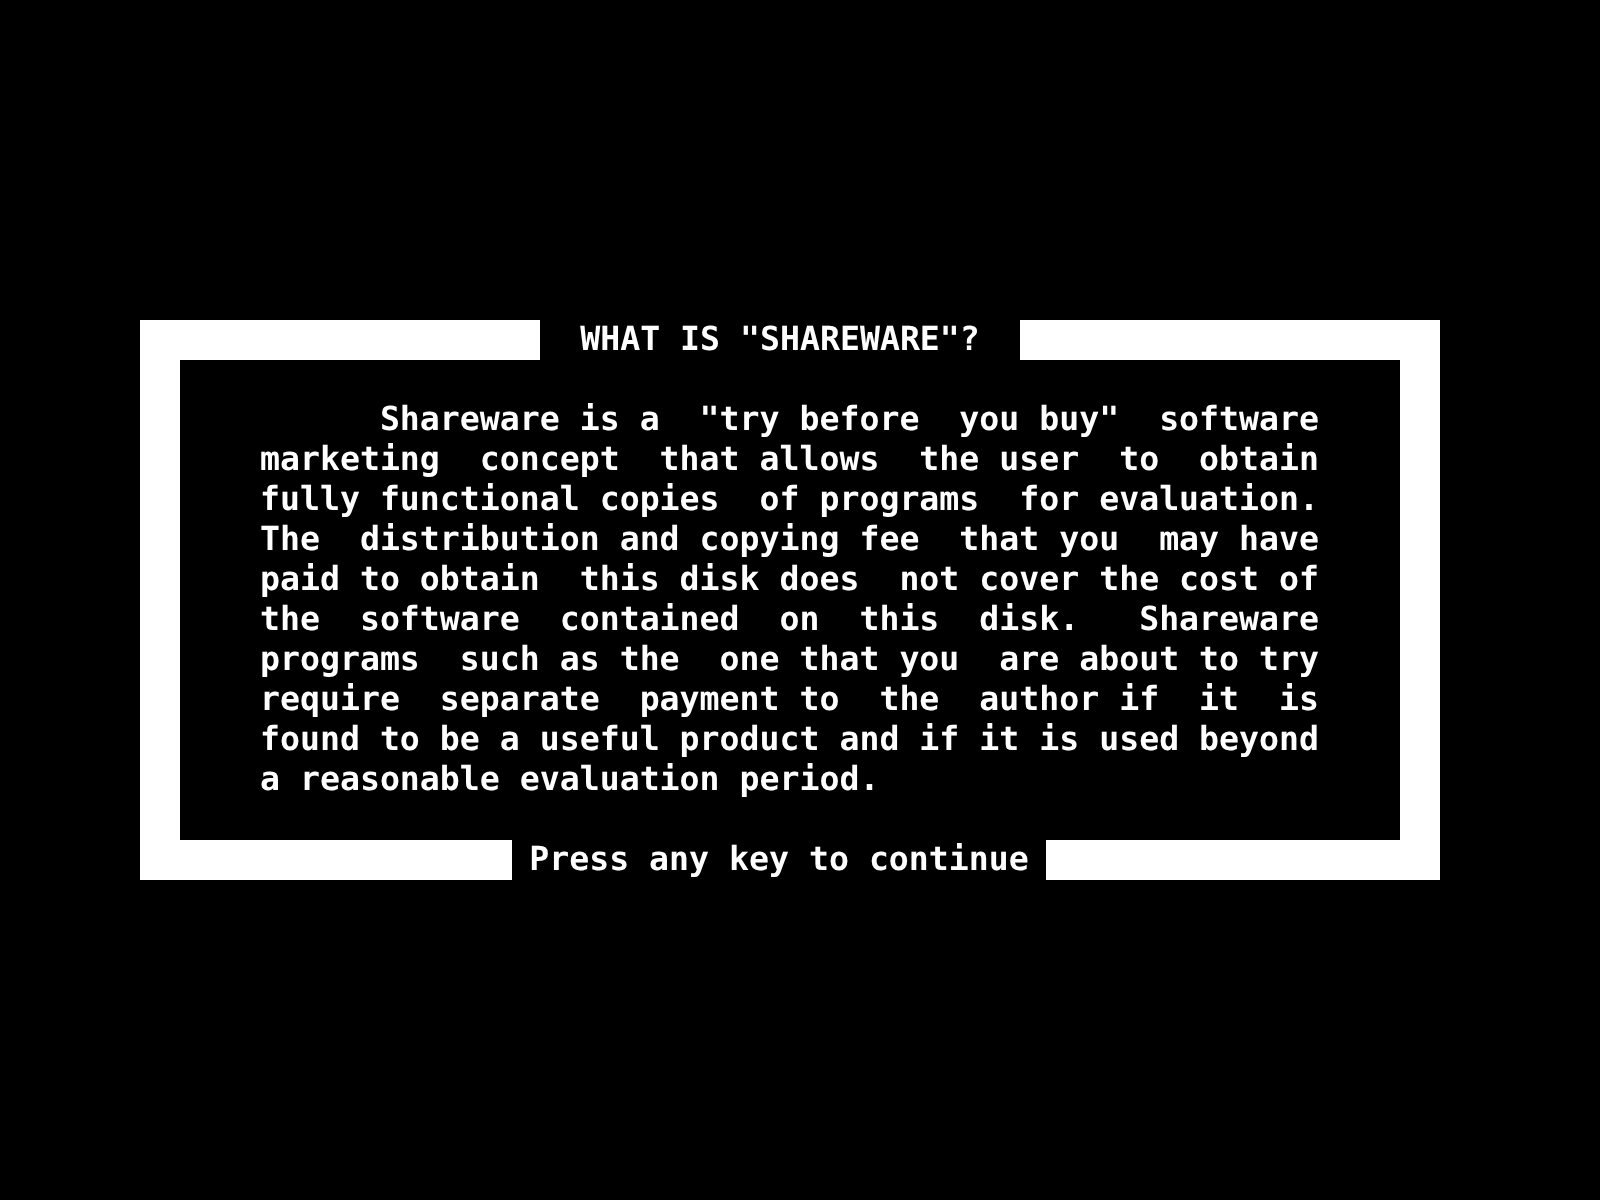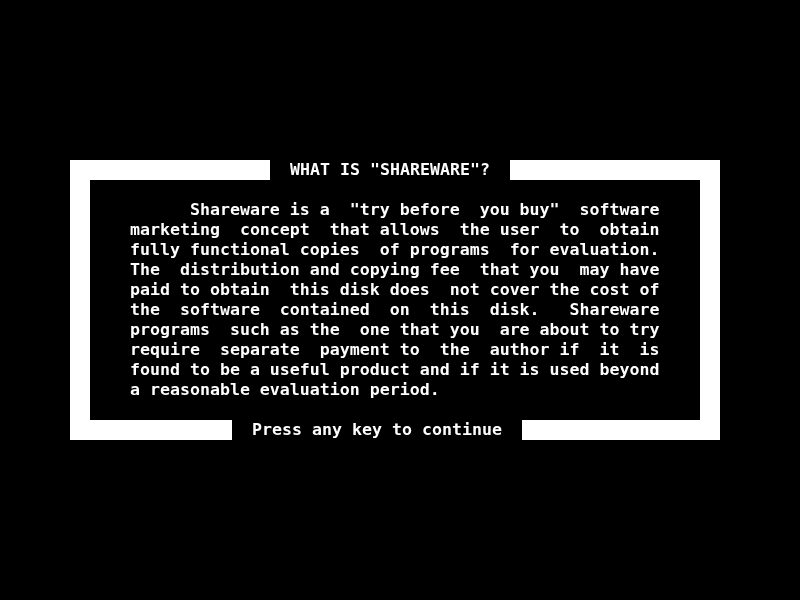--- a/index.html
+++ b/index.html
@@ -32,21 +32,21 @@
   }
   
   .bar-gap {
     position: absolute;
     background: #000000;
     display: flex;
     align-items: center;
     justify-content: center;
   }
   .title-gap  { left: 270px; top: 160px; width: 240px; height: 20px; }
-  .footer-gap { left: 232px; top: 420px; width: 290px; height: 20px; }
+  .footer-gap { left: 256px; top: 420px; width: 267px; height: 20px; }
   .dos-text {
     color: #ffffff;
     font-family: "DejaVu Sans Mono", monospace;
     font-weight: bold;
     font-size: 16.6px;
     line-height: 20px;
     white-space: pre;
   }
   
   .body-text {

